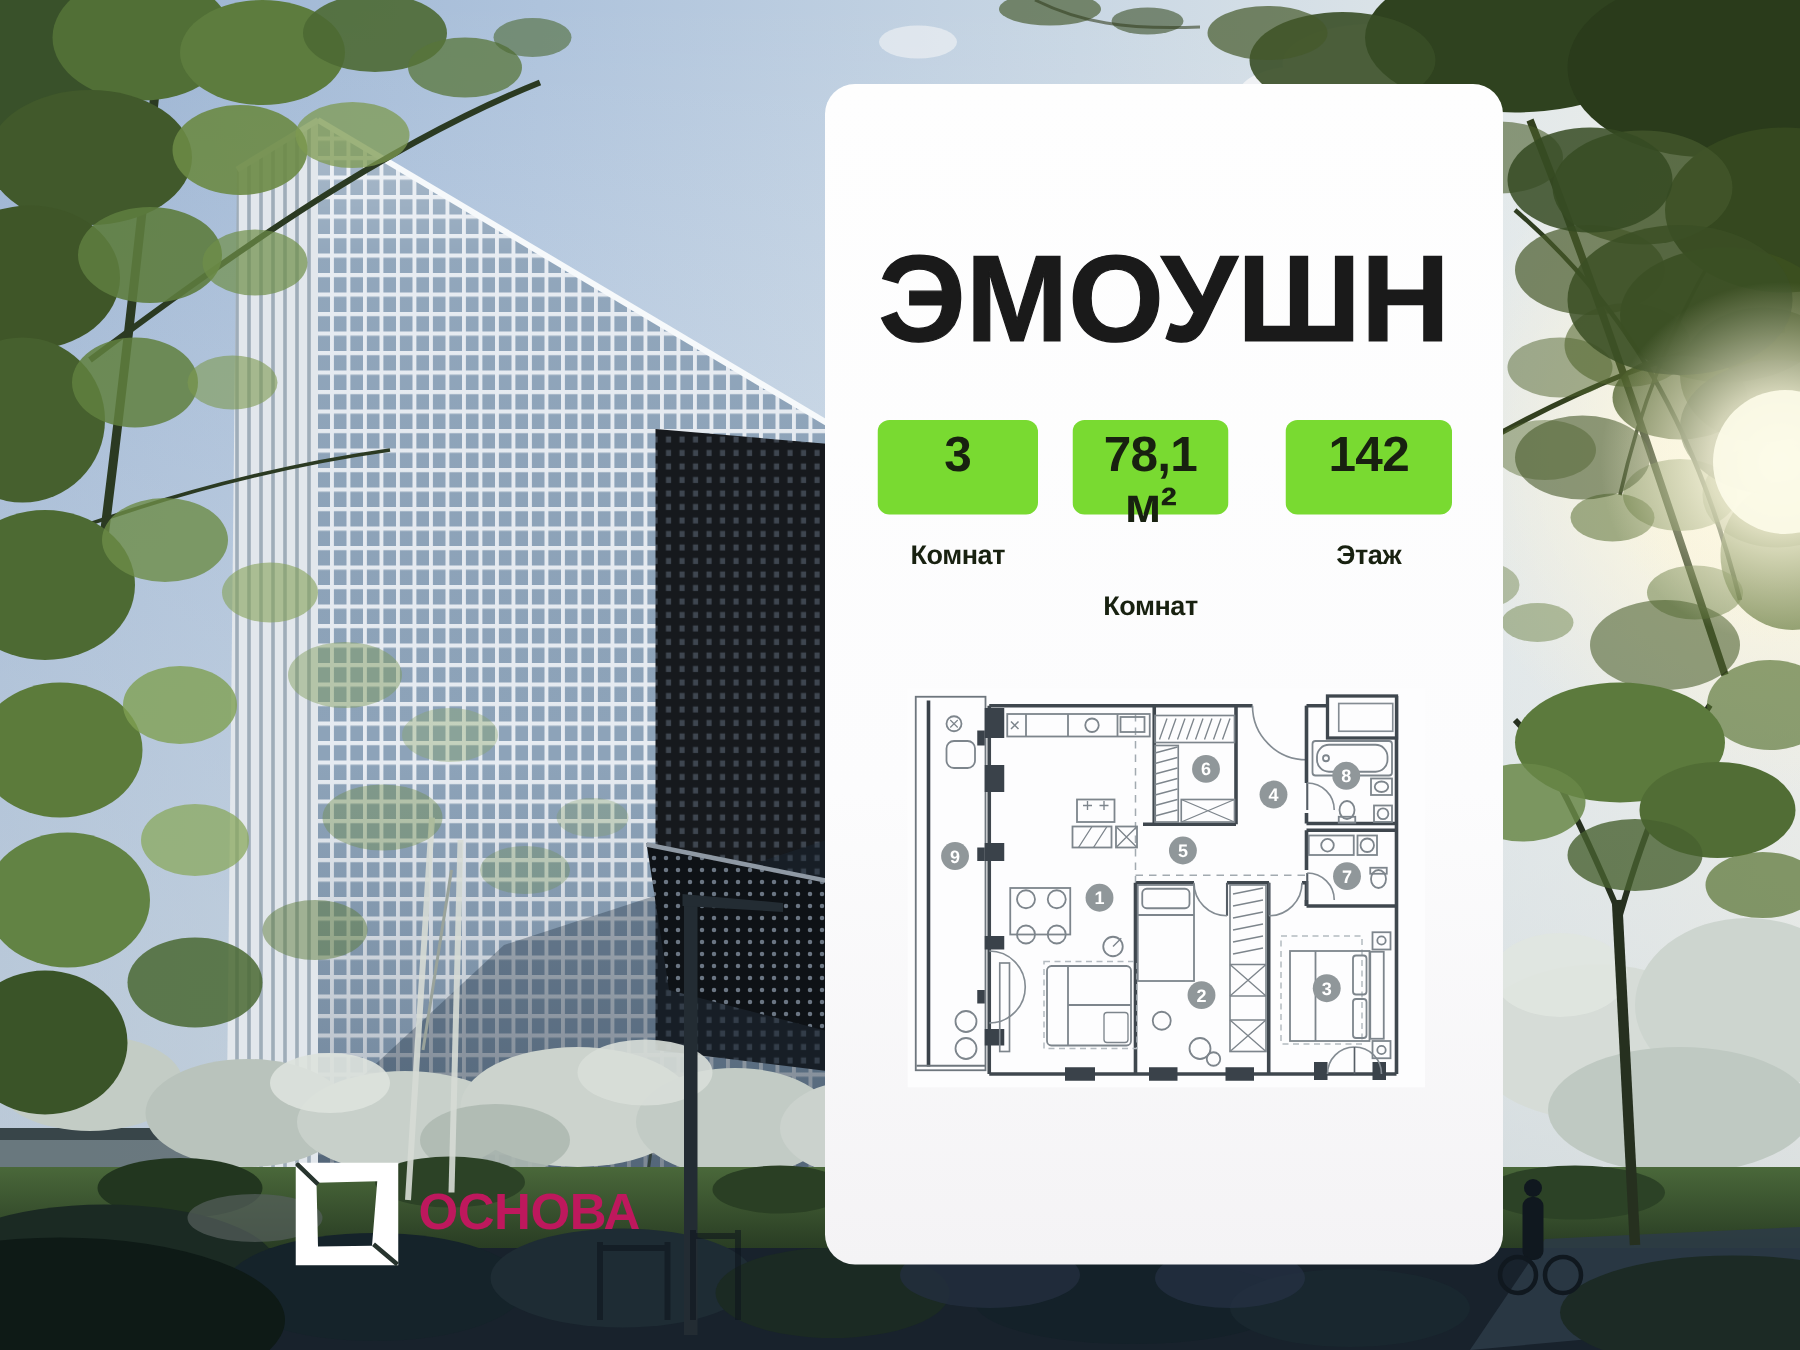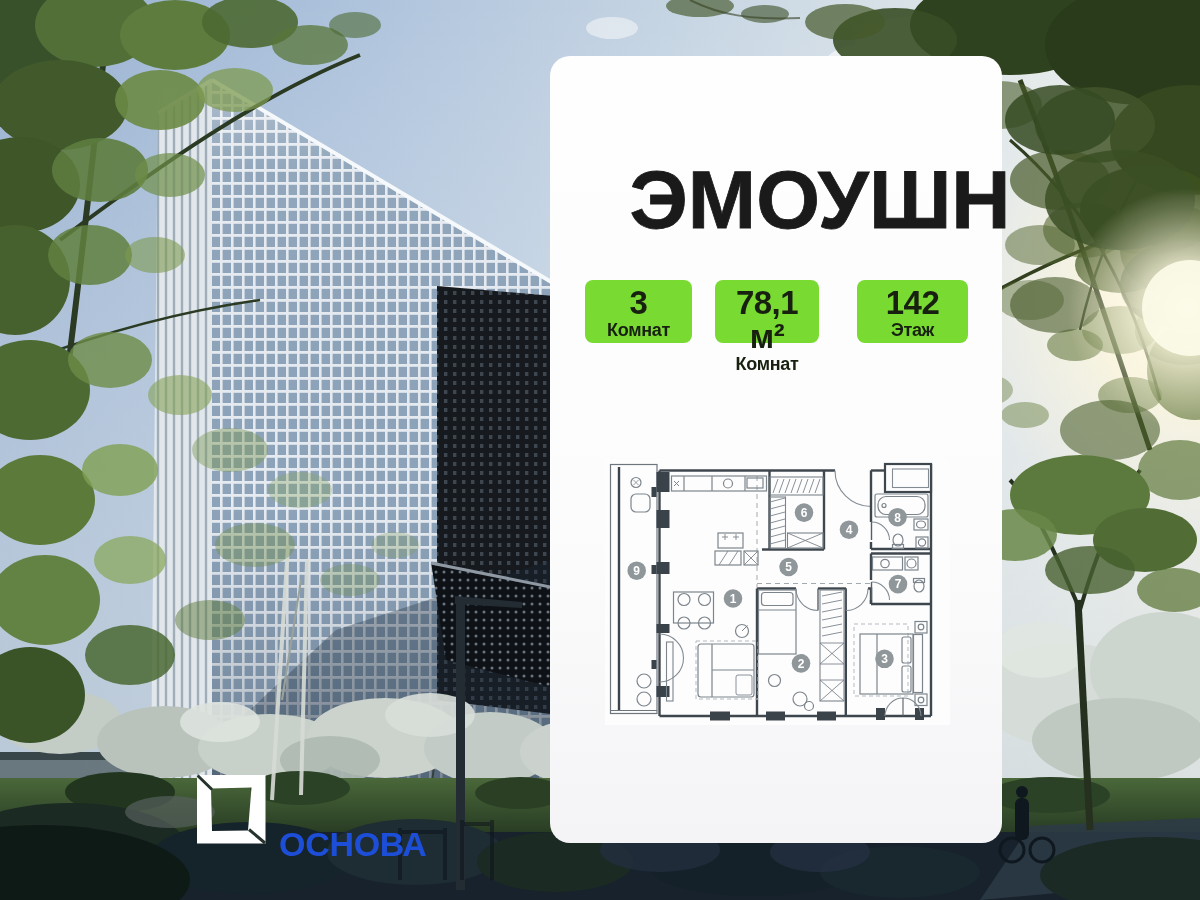--- a/index.html
+++ b/index.html
@@ -1,28 +1,28 @@
 <!DOCTYPE html>
 <html><head>
 <meta charset="utf-8">
 <style>
   html,body{margin:0;padding:0;}
   #stage{position:relative;width:1200px;height:900px;overflow:hidden;background:#b9cde2;font-family:"Liberation Sans", sans-serif;}
   #bg{position:absolute;left:0;top:0;}
   #card{position:absolute;left:550px;top:56px;width:452px;height:787px;background:linear-gradient(180deg,#fefefe 0%,#fcfcfd 60%,#f4f3f5 100%);border-radius:20px;}
-  #title{position:absolute;left:0;top:100px;width:452px;text-align:center;font-weight:bold;font-size:82px;color:#1a1a1a;line-height:88px;transform:translateZ(0);margin-left:44px;-webkit-text-stroke:0.8px #1a1a1a;}
+  #title{position:absolute;left:0;top:100px;width:452px;text-align:center;font-weight:bold;font-size:82px;color:#1a1a1a;line-height:88px;transform:translateZ(0);-webkit-text-stroke:0.8px #1a1a1a;}
   .badge{position:absolute;background:#79da31;border-radius:8px;color:#182110;text-align:center;transform:translateZ(0);}
   .badge .num{font-size:33px;font-weight:bold;line-height:34px;margin-top:6px;letter-spacing:-0.5px;}
-  .badge .lbl{font-size:18px;font-weight:bold;line-height:20px;letter-spacing:-0.3px;}
+  .badge .lbl{font-size:18px;font-weight:bold;line-height:20px;letter-spacing:-0.3px;margin-top:40px;}
   #b1{left:35px;top:224px;width:107px;height:63px;}
   #b2{left:165px;top:224px;width:104px;height:63px;}
   #b3{left:307px;top:224px;width:111px;height:63px;}
   #plan{position:absolute;left:55px;top:403px;}
   #logo{position:absolute;left:197px;top:775px;width:80px;height:70px;}
-  #logotext{position:absolute;left:279px;top:788px;font-size:34px;font-weight:bold;color:#1d4ed8;line-height:40px;letter-spacing:-0.3px;transform:translateZ(0);margin-top:36px;}
+  #logotext{position:absolute;left:279px;top:788px;font-size:34px;font-weight:bold;color:#be185d;line-height:40px;letter-spacing:-0.3px;transform:translateZ(0);}
 </style>
 </head>
 <body>
 <div id="stage">
 
 <svg id="bg" width="1200" height="900" viewBox="0 0 1200 900">
   <defs>
     <linearGradient id="skyg" x1="0" y1="0" x2="1" y2="0">
       <stop offset="0" stop-color="#97b0d0"></stop>
       <stop offset="0.3" stop-color="#aec3dc"></stop>

